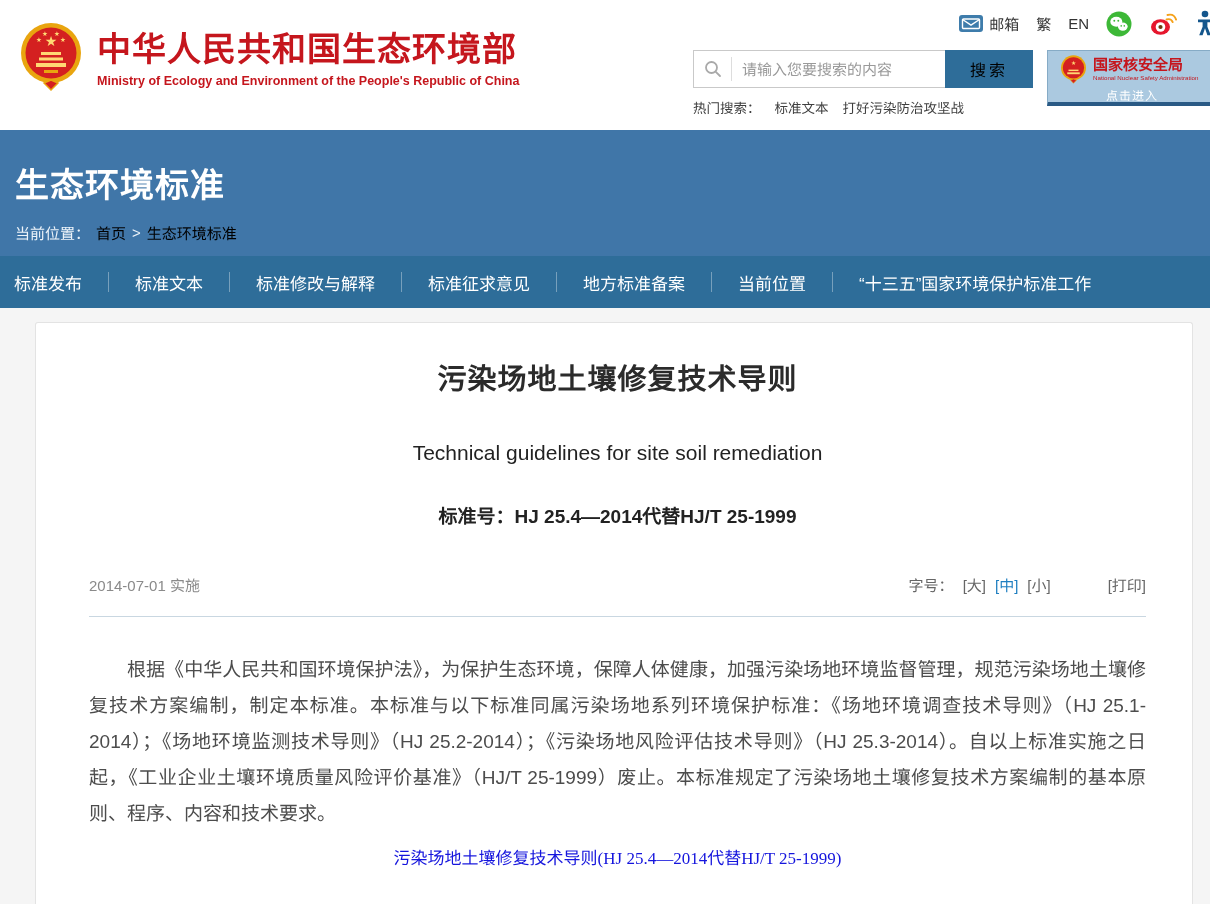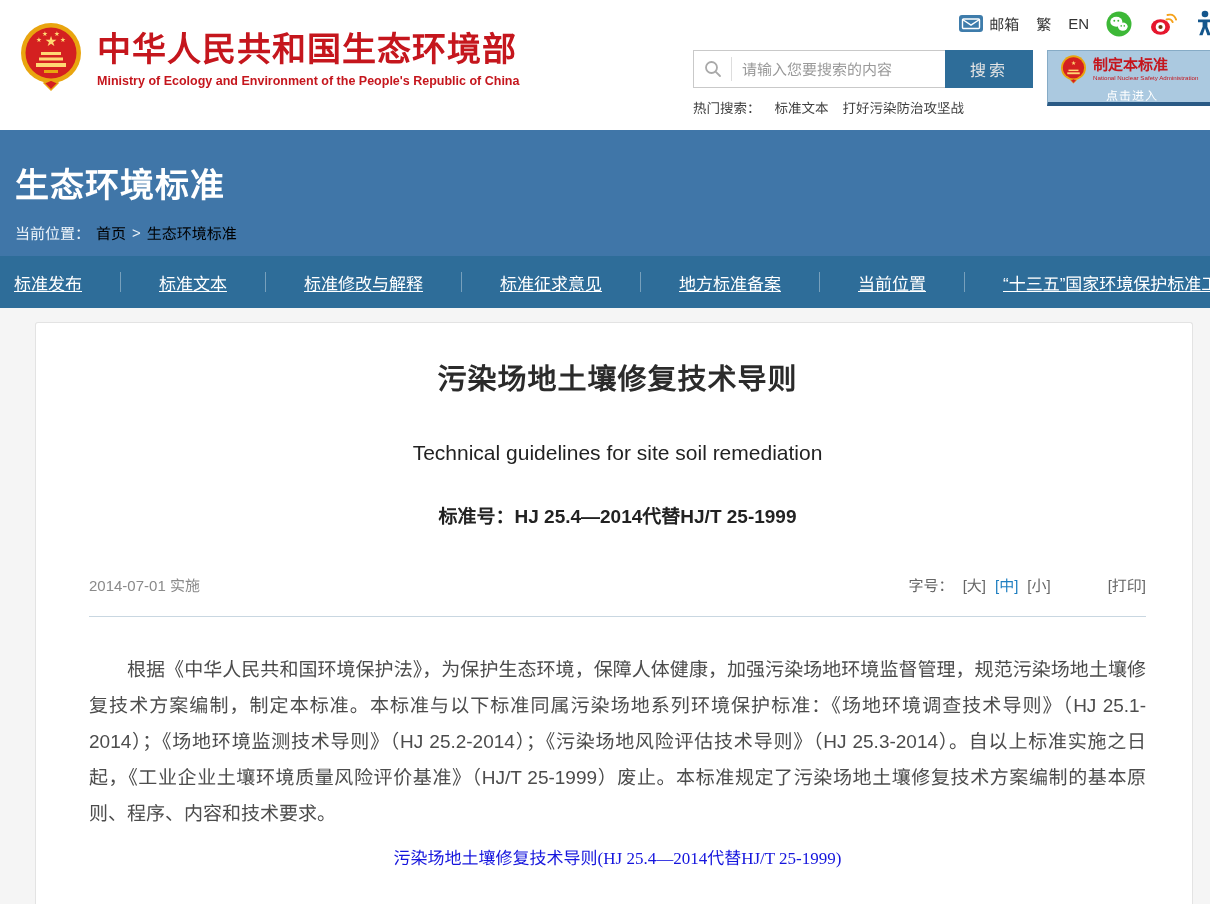--- a/index.html
+++ b/index.html
@@ -22,21 +22,21 @@
   .brand{position:absolute;left:20px;top:20px;display:flex;align-items:flex-start;gap:15px;}
   .brand-zh{font-size:34px;font-weight:bold;color:var(--brand-red);letter-spacing:1px;line-height:1.25;}
   .brand-en{font-size:12.5px;font-weight:bold;color:var(--brand-red);margin-top:3px;}
   .brand-text{padding-top:8px;}
 
   .search-area{position:absolute;left:693px;top:50px;width:340px;}
   .search-box{display:flex;align-items:center;height:38px;background:#fff;border:1px solid #c9c9c9;}
   .mag{width:38px;display:flex;justify-content:center;align-items:center;border-right:1px solid #ddd;height:24px;}
   .search-box input{flex:1;min-width:0;border:none;outline:none;font-size:15px;padding:0 10px;color:#333;background:transparent;font-family:inherit;}
   .search-box input::placeholder{color:#9a9a9a;}
-  .search-box button{width:88px;height:38px;margin:-1px -1px -1px 16px;border:none;background:var(--primary-blue);color:#e5e5e5;font-size:16px;letter-spacing:3px;cursor:pointer;font-family:inherit;}
+  .search-box button{width:88px;height:38px;margin:-1px -1px -1px 16px;border:none;background:var(--primary-blue);color:#000000;font-size:16px;letter-spacing:3px;cursor:pointer;font-family:inherit;}
   .hot-row{margin-top:9px;display:flex;gap:14px;font-size:13.5px;color:#3f3f3f;}
   .hot-row a{color:#3f3f3f;}
 
   .nnsa{position:absolute;left:1047px;top:50px;width:170px;height:56px;background:#abc9e0;border:1px solid #86abc6;border-bottom:4px solid #2a5a85;display:block;}
   .nnsa-top{display:flex;align-items:center;justify-content:center;gap:6px;padding-top:3px;}
   .nnsa-title{font-size:15px;font-weight:bold;color:var(--brand-red);line-height:1.1;}
   .nnsa-sub{font-size:6.5px;color:var(--brand-red);transform:scale(.95);transform-origin:left;}
   .nnsa-enter{text-align:center;color:#fff;font-size:12px;margin-top:2px;letter-spacing:1px;}
 
   
@@ -53,21 +53,21 @@
       radial-gradient(ellipse 420px 80px at 85% 12%, rgba(255,255,255,.10), rgba(255,255,255,0) 70%),
       linear-gradient(180deg,#38香0,#000 0),
       linear-gradient(180deg,#3a71a4 0%,#4b84b5 100%);
   }
   .banner h2{padding:28px 0 0 15px;font-size:34px;font-weight:bold;color:#fff;letter-spacing:1px;}
   .breadcrumb{padding:15px 0 0 15px;font-size:15px;color:#edf4fa;display:flex;gap:6px;align-items:center;}
   .breadcrumb a{color:#000000;}
 
   
   .nav{height:52px;background:var(--primary-blue);display:flex;align-items:center;white-space:nowrap;overflow:hidden;font-size:17px;}
-  .nav-item{color:#fff;padding:0 38px;flex:0 0 auto;text-decoration:underline;}
+  .nav-item{color:#fff;padding:0 26px;flex:0 0 auto;}
   .nav-item:first-child{padding-left:14px;}
   .nav-sep{width:1px;height:20px;background:rgba(255,255,255,.35);flex:0 0 auto;}
 
   
   .main{padding-top:14px;background:#f5f5f5;}
   .card{margin-left:35px;width:1158px;min-height:582px;background:#fff;border:1px solid #e3e3e3;border-bottom:none;border-radius:3px 3px 0 0;padding:0 46px 40px 53px;}
   .card h1{text-align:center;margin-top:32px;font-size:29px;font-weight:bold;color:#2b2b2b;letter-spacing:1px;}
   .title-en{text-align:center;margin-top:44px;font-size:21px;font-weight:normal;color:#222;}
   .standard-no{text-align:center;margin-top:36px;font-size:19px;font-weight:bold;color:#222;}
   .meta-row{margin-top:46px;display:flex;justify-content:space-between;align-items:flex-end;font-size:15px;color:#8a8a8a;padding-bottom:21px;border-bottom:1px solid #c9d7e1;}
@@ -174,21 +174,21 @@
           <svg width="27" height="30" viewBox="0 0 62 72">
             <circle cx="31" cy="33" r="30" fill="#e9a50f"></circle>
             <circle cx="31" cy="33" r="25.5" fill="#d42020"></circle>
             <text x="31" y="27" font-size="14" fill="#ffd873" text-anchor="middle">★</text>
             <rect x="19" y="37.5" width="24" height="3.5" fill="#ffd873"></rect>
             <rect x="16" y="44" width="30" height="4.5" fill="#ffd873"></rect>
             <path d="M24 63 l7 7 7 -7 -7 -3z" fill="#d42020" stroke="#e9a50f" stroke-width="1.5"></path>
           </svg>
         </span>
         <div>
-          <div class="nnsa-title">制定本标准</div>
+          <div class="nnsa-title">国家核安全局</div>
           <div class="nnsa-sub">National Nuclear Safety Administration</div>
         </div>
       </div>
       <div class="nnsa-enter">点击进入</div>
     </a>
   </header>
 
   <section class="banner">
     <h2>生态环境标准</h2>
     <div class="breadcrumb">

